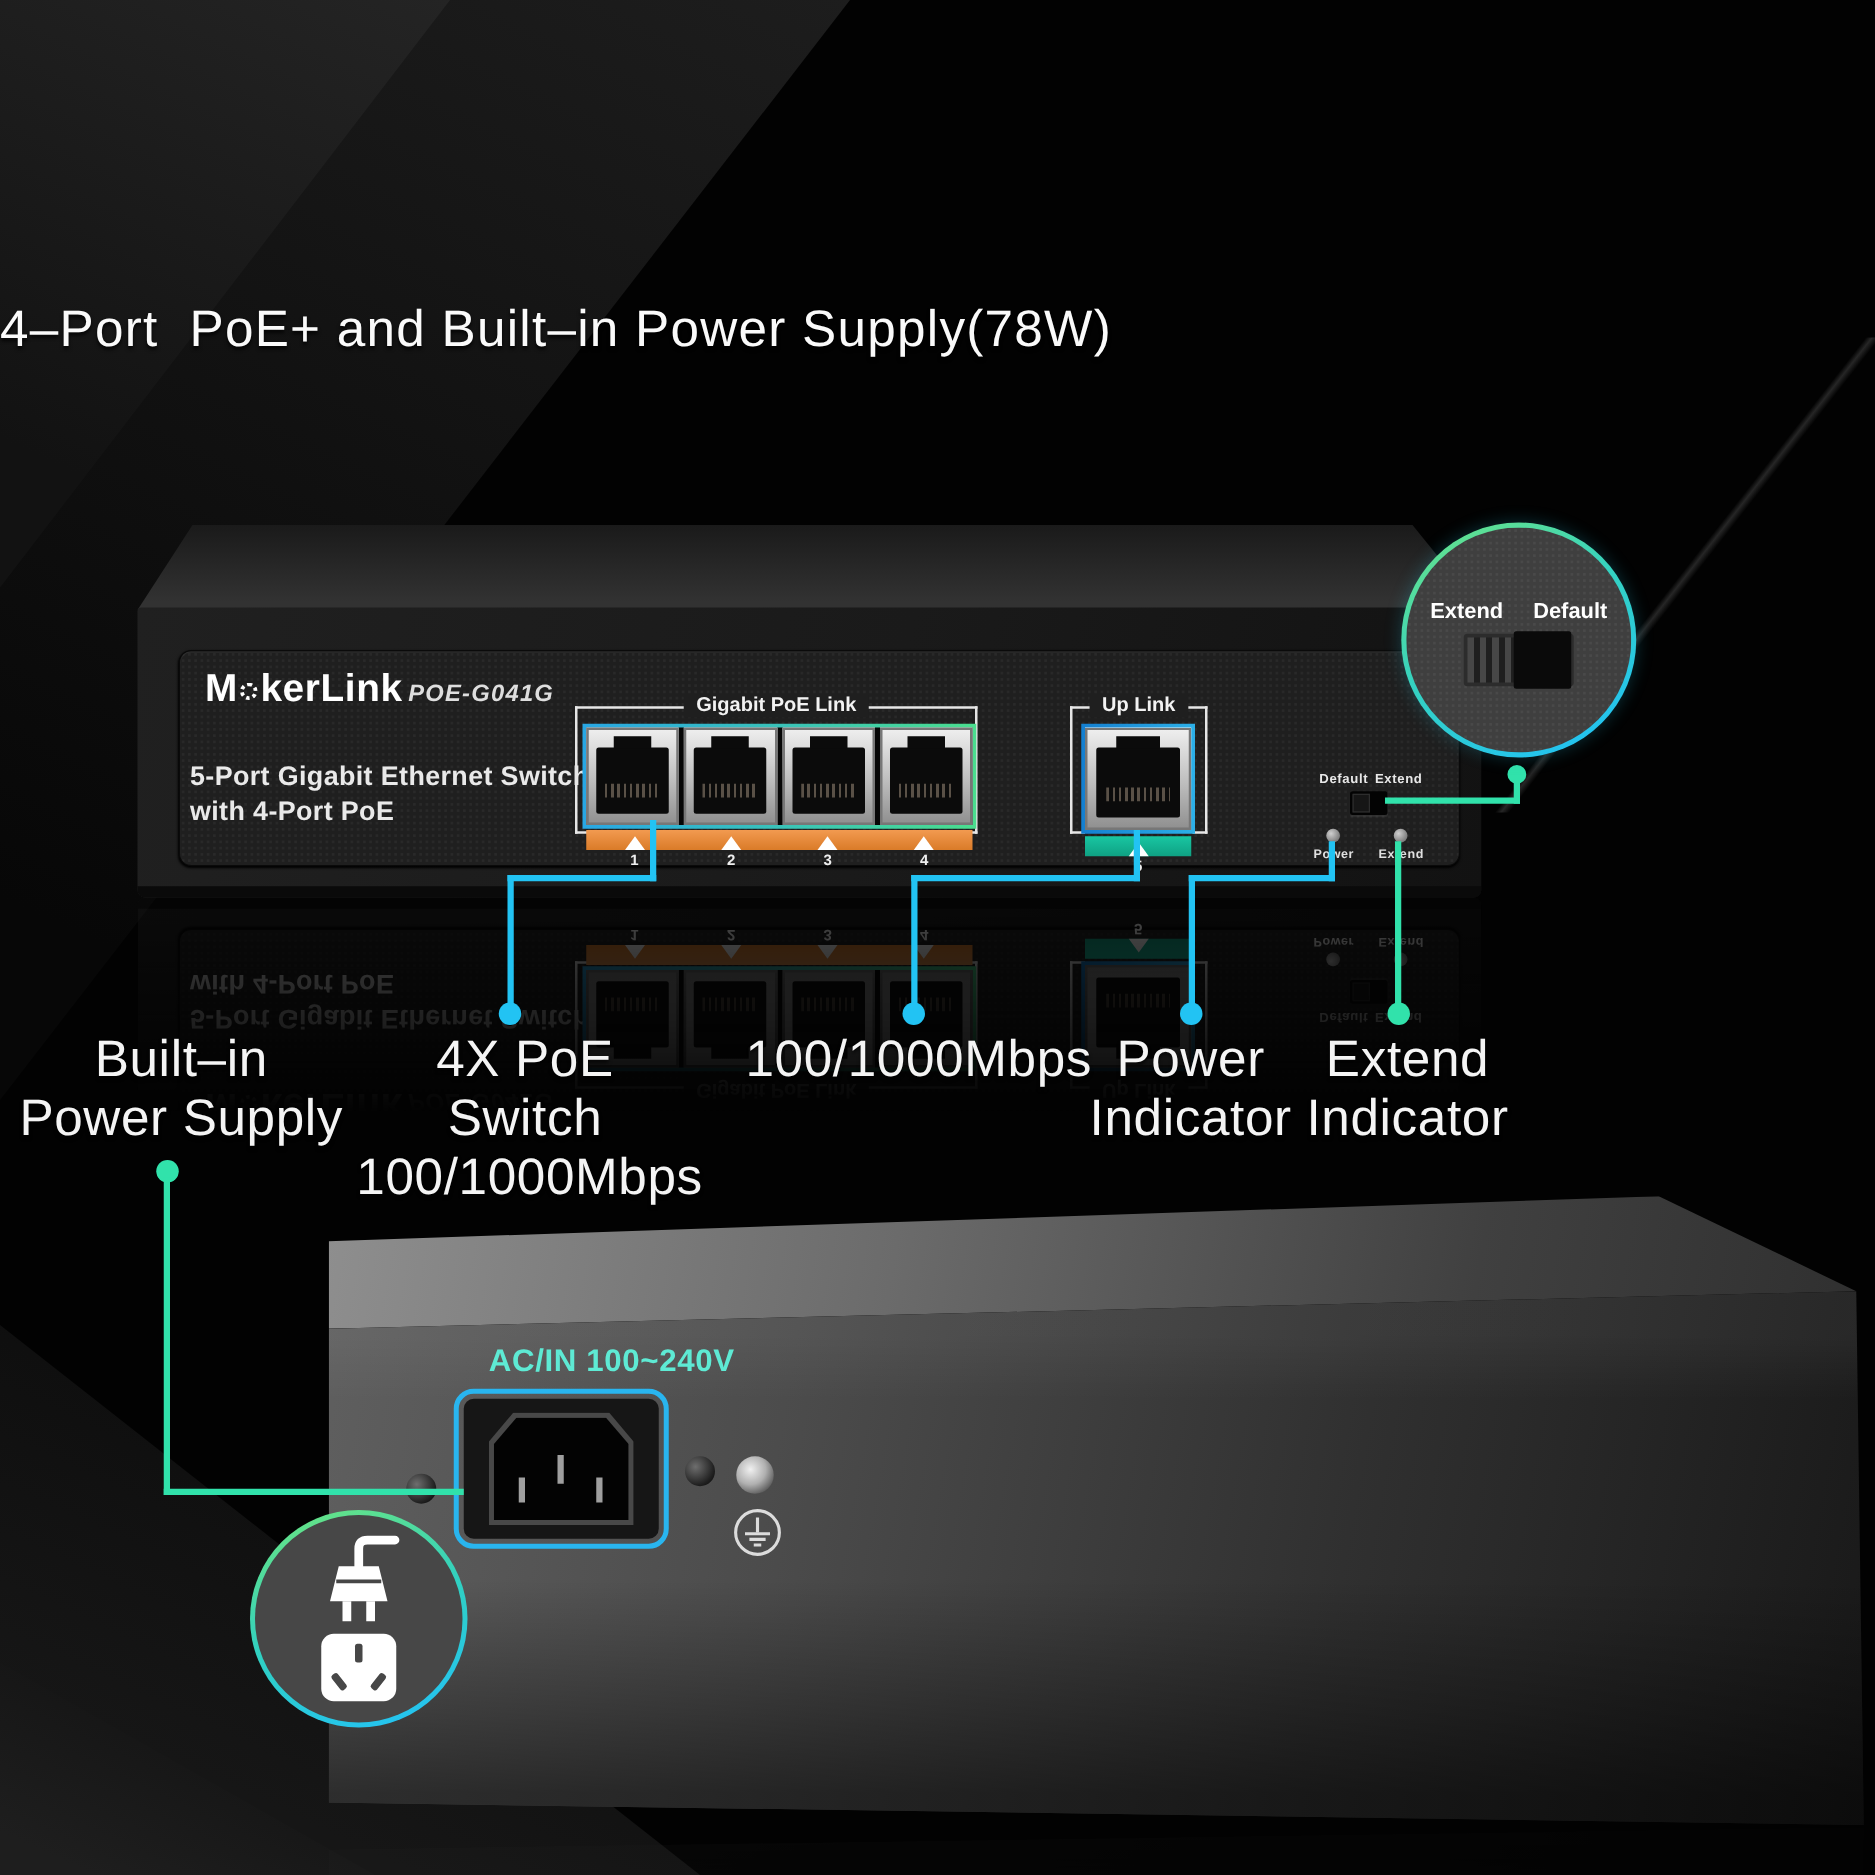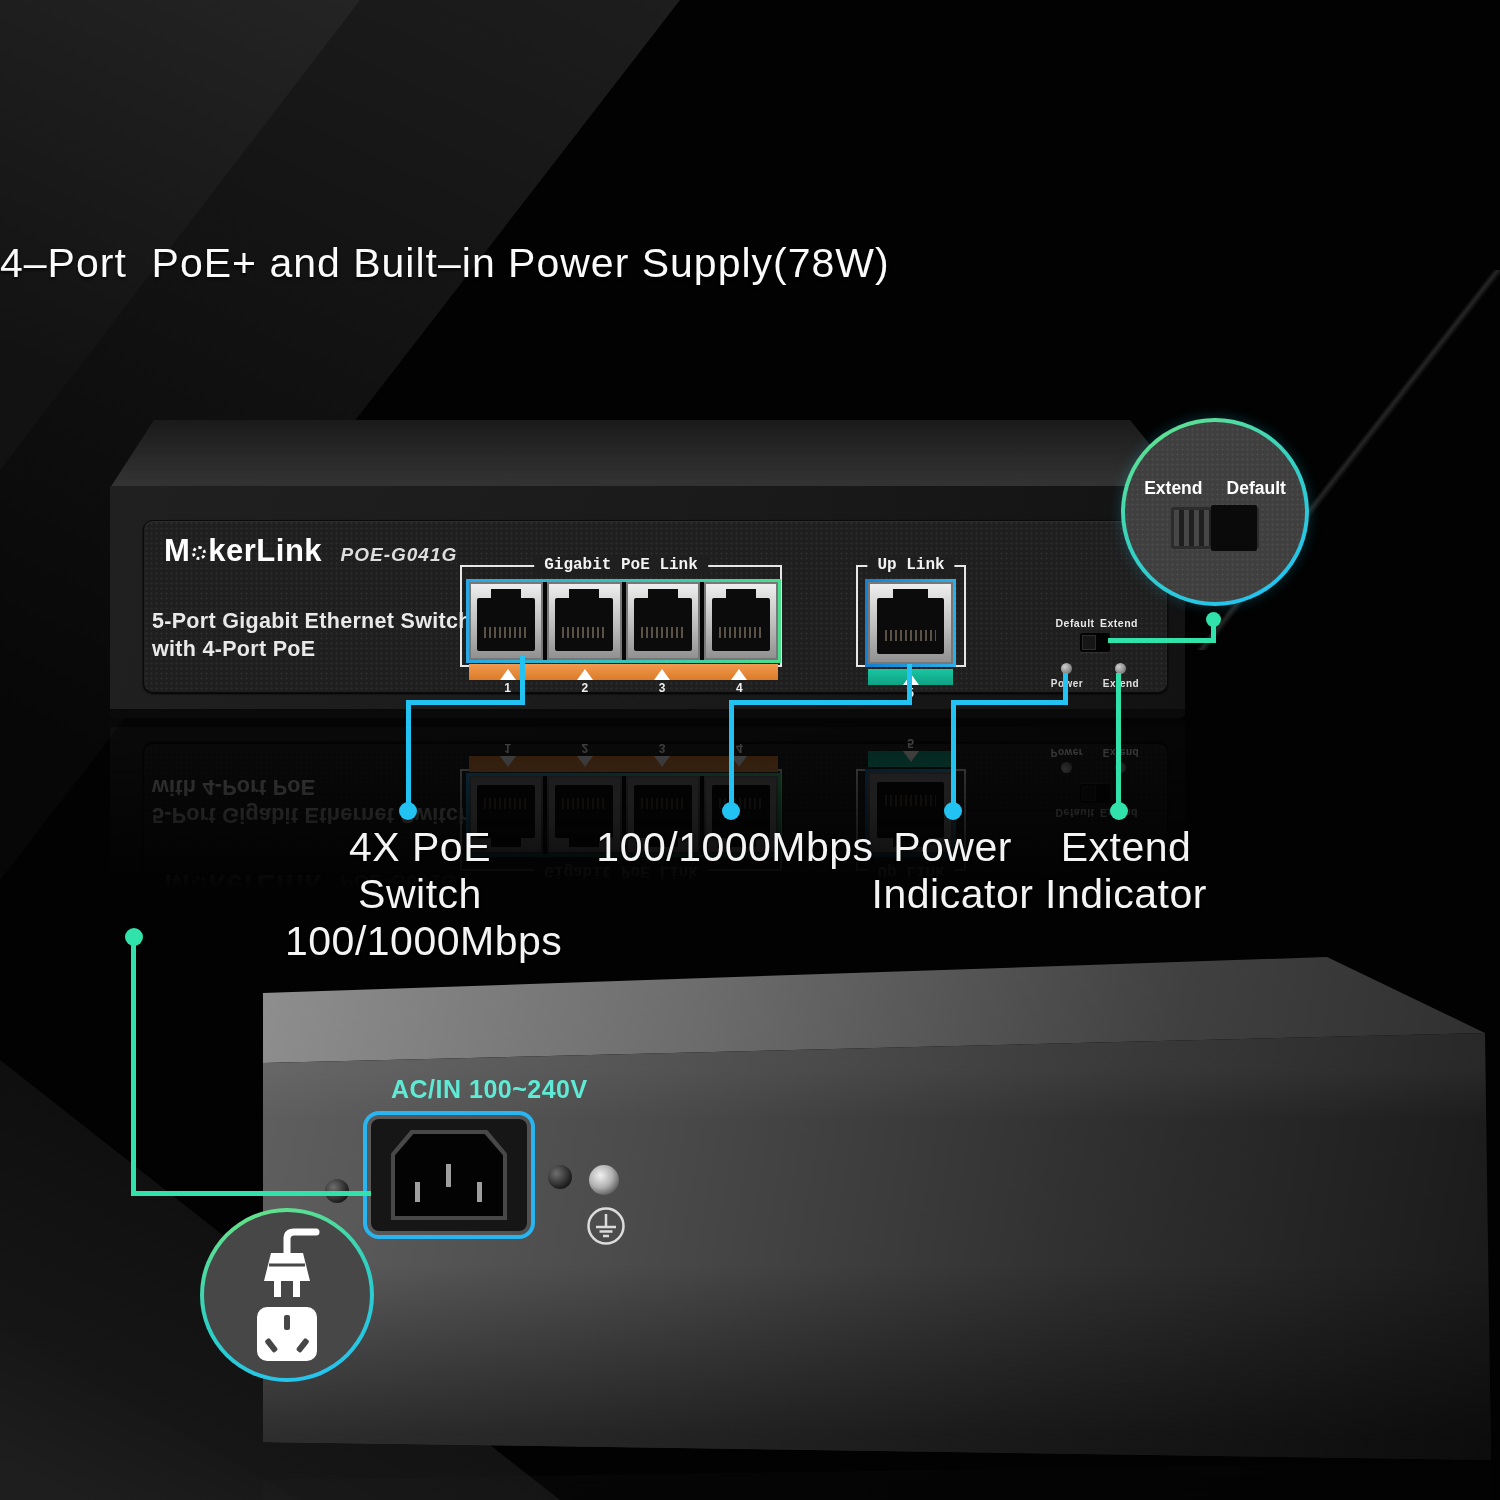--- a/index.html
+++ b/index.html
@@ -42,30 +42,30 @@
           background:#0a0a0a;border-radius:0 0 6px 6px;}
   .fd-panel{position:absolute;left:33px;top:100px;width:1025px;height:173px;border-radius:10px;
           background-color:#1f1f1f;border:1px solid #0a0a0a;
           background-image:radial-gradient(rgba(255,255,255,.045) 1px,transparent 1.2px);
           background-size:5px 5px;
           box-shadow:inset 0 1px 1px rgba(255,255,255,.08),0 1px 2px #000;}
   .fd-logo{position:absolute;left:20px;top:12px;white-space:nowrap;}
   .brand{font-size:31px;font-weight:700;color:#fff;letter-spacing:.5px;}
   .logo-o{display:inline-block;width:14px;height:14px;border:3.5px dotted #fff;border-radius:50%;
           margin:0 2px;transform:translateY(-1px);}
-  .model{font-size:19px;font-weight:700;font-style:italic;color:#dedede;margin-left:14px;letter-spacing:1px;text-align:center;}
+  .model{font-size:19px;font-weight:700;font-style:italic;color:#dedede;margin-left:0;letter-spacing:1px;text-align:center;}
   .fd-desc{position:absolute;left:8px;top:86px;font-size:21.5px;font-weight:700;color:#e9e9e9;
           line-height:28px;letter-spacing:.3px;}
 
   .group-bracket{position:absolute;border:2px solid #e6e6e6;border-bottom:none;}
   .group-bracket::before,.group-bracket::after{content:'';position:absolute;bottom:0;width:12px;height:2px;background:#e6e6e6;}
   .group-bracket::before{left:-2px;}
   .group-bracket::after{right:-2px;}
   .bracket-label{position:absolute;top:-11px;left:50%;transform:translateX(-50%);
-          background:#1f1f1f;padding:0 10px;font-size:16px;font-weight:700;color:#f2f2f2;white-space:nowrap;font-family:Liberation Mono, monospace;}
+          background:#1f1f1f;padding:0 10px;font-size:16px;font-weight:700;color:#f2f2f2;white-space:nowrap;}
 
   .poe-bracket{left:316px;top:44px;width:322px;height:102px;}
   .up-bracket{left:712px;top:44px;width:110px;height:102px;}
 
   .poe-ports{position:absolute;left:322px;top:58px;width:315px;height:84px;padding:3px;
           background:linear-gradient(90deg,#28a7e4,#4ade8e);}
   .poe-ports-inner{display:flex;gap:4px;width:100%;height:100%;background:#060606;}
   .rj45{flex:1;position:relative;background:linear-gradient(#f0f0f0,#bdbdbd 55%,#8e8e8e);
           box-shadow:inset 0 0 0 2px #777;}
   .jack{position:absolute;left:11%;right:11%;top:20%;bottom:12%;background:#0b0b0b;border-radius:2px;}
@@ -288,20 +288,24 @@
   <div class="dot-g" style="left:1110px;top:802px;"></div>
 
   <div class="line-g" style="left:1108px;top:638px;width:108px;height:5px;"></div>
   <div class="line-g" style="left:1211px;top:622px;width:5px;height:21px;"></div>
   <div class="dot-g dot-sm" style="left:1206px;top:612px;"></div>
 
   <div class="dot-g" style="left:125px;top:928px;"></div>
   <div class="line-g" style="left:131px;top:942px;width:5px;height:254px;"></div>
   <div class="line-g" style="left:131px;top:1191px;width:240px;height:5px;"></div>
 
+  <div class="callout" style="left:10px;width:270px;">
+    <div>Built–in</div>
+    <div>Power Supply</div>
+  </div>
   <div class="callout" style="left:285px;width:270px;">
     <div>4X PoE Switch</div>
     <div>100/1000Mbps</div>
   </div>
   <div class="callout" style="left:580px;width:310px;">
     <div>100/1000Mbps</div>
   </div>
   <div class="callout" style="left:845px;width:215px;">
     <div>Power</div>
     <div>Indicator</div>

